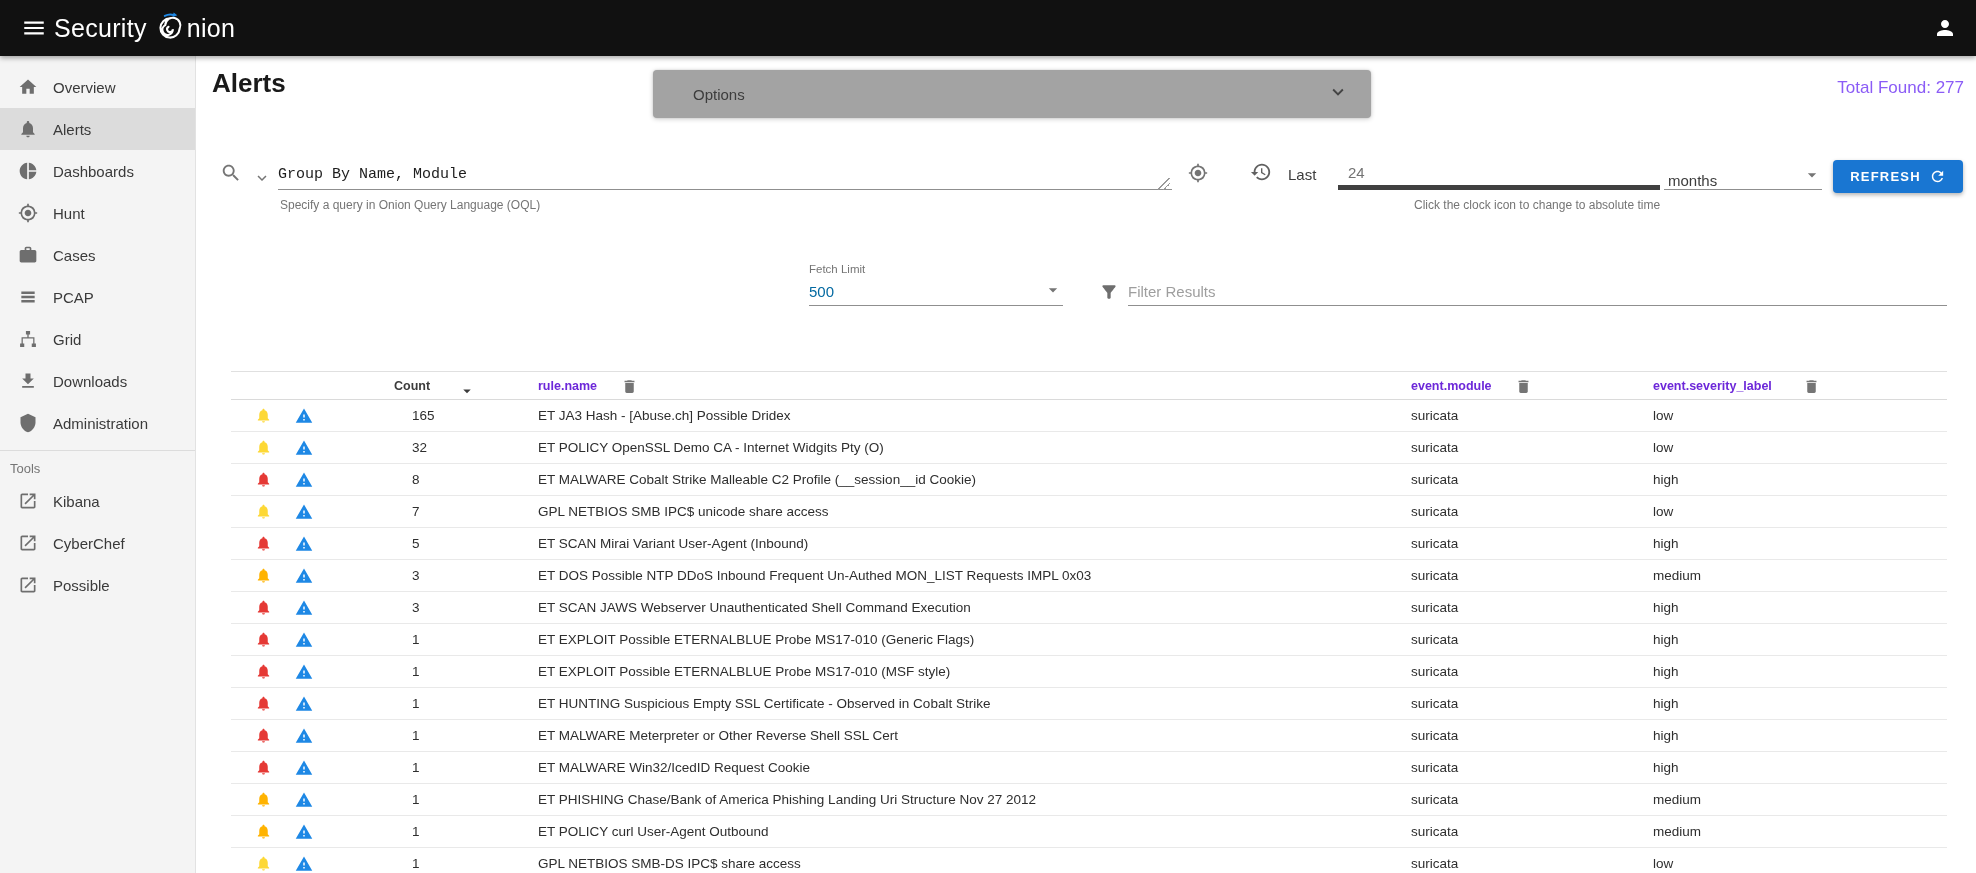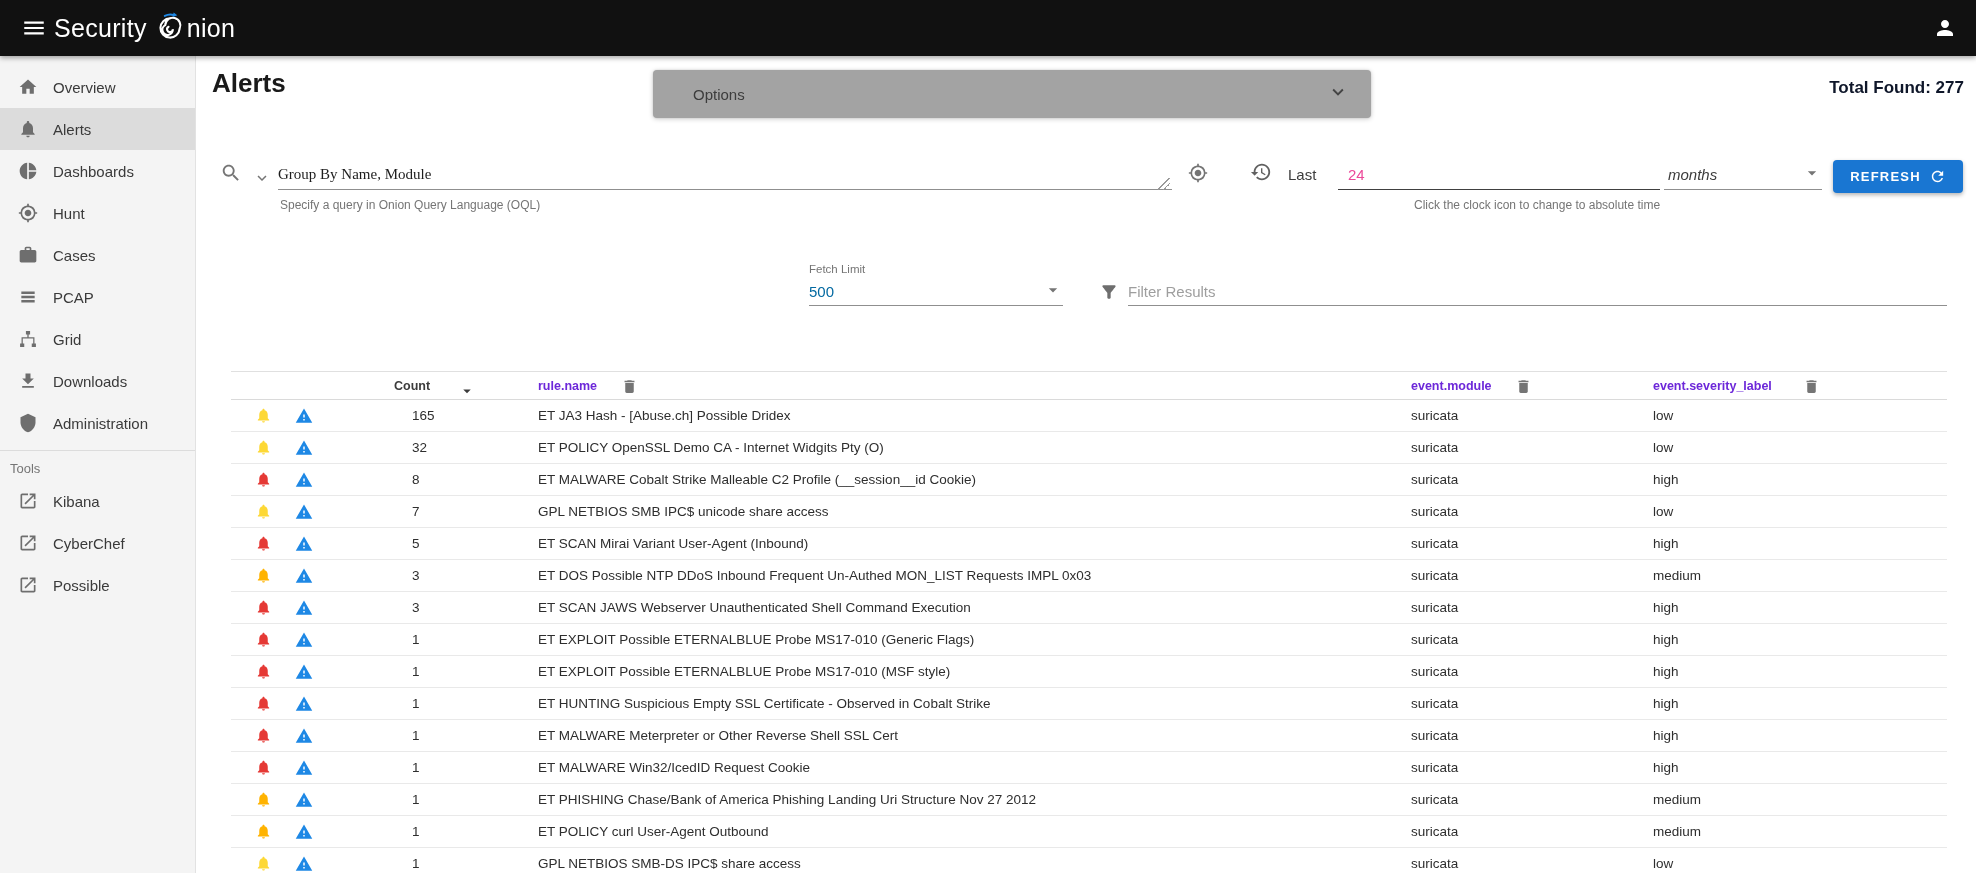--- a/index.html
+++ b/index.html
@@ -31,40 +31,40 @@
   .tools-header { padding:10px 0 4px 10px; font-size:13px; color:#757575; }
 
   
   .main { position:absolute; left:196px; top:56px; width:1780px; height:817px; background:#fff; }
   .page-title { position:absolute; left:16px; top:12px; font-size:26px; font-weight:bold; color:#1a1a1a; }
   .options-card { position:absolute; left:457px; top:14px; width:718px; height:48px; background:#a3a3a3;
                   border-radius:4px; box-shadow:0 1px 5px rgba(0,0,0,.2), 0 0 2px rgba(0,0,0,.12);
                   display:flex; align-items:center; padding:0 22px 0 40px; cursor:pointer; }
   .options-card .lbl { font-size:15px; color:#3c3c3c; }
   .options-card .chev { margin-left:auto; color:#444; }
-  .total-found { position:absolute; right:12px; top:22px; font-size:17px; font-weight:bold; color:#0f172a; }
+  .total-found { position:absolute; right:12px; top:22px; font-size:17px; font-weight:normal; color:#8b5cf6; }
 
   
   .icon-gray { color:#757575; }
   .search-btn { position:absolute; left:24px; top:106px; border:none; background:transparent; cursor:pointer; }
   .q-chev { position:absolute; left:57px; top:113px; border:none; background:transparent; cursor:pointer; color:#757575; }
   .query-input { position:absolute; left:82px; top:104px; width:894px; height:30px;
                  border:none; border-bottom:1px solid #8f8f8f; outline:none;
-                 font-family:Liberation Serif, serif; font-size:15px; color:#1d1d1d; background:transparent; }
+                 font-family:Liberation Mono, monospace; font-size:15px; color:#1d1d1d; background:transparent; }
   .resize-handle { position:absolute; left:962px; top:122px; width:12px; height:12px; cursor:nwse-resize;
                    background:linear-gradient(135deg, transparent 45%, #9a9a9a 45%, #9a9a9a 52%, transparent 52%,
                    transparent 68%, #9a9a9a 68%, #9a9a9a 75%, transparent 75%); }
   .dial-btn { position:absolute; left:992px; top:107px; border:none; background:transparent; cursor:pointer; color:#757575; }
   .history-btn { position:absolute; left:1054px; top:105px; border:none; background:transparent; cursor:pointer; color:#616161; }
   .last-label { position:absolute; left:1092px; top:110px; font-size:15px; color:#3c3c3c; }
   .time-input { position:absolute; left:1142px; top:104px; width:322px; height:30px; padding-left:10px;
-                border:none; border-bottom:1px solid #404040; outline:none;
-                font-family:inherit; font-size:15px; color:#ec4899; background:transparent; }
+                border:none; border-bottom:5px solid #404040; outline:none;
+                font-family:inherit; font-size:15px; color:#737373; background:transparent; }
   .unit-select { position:absolute; left:1468px; top:104px; width:158px; height:30px;
-                 border-bottom:1px solid #8f8f8f; cursor:pointer; display:flex; align-items:center;font-style:italic; }
+                 border-bottom:1px solid #8f8f8f; cursor:pointer; display:flex; align-items:flex-end; }
   .unit-select .val { font-size:15px; color:#3c3c3c; padding-left:4px; }
   .unit-select .arrow { margin-left:auto; color:#757575; }
   .refresh-btn { position:absolute; left:1637px; top:104px; width:130px; height:33px;
                  background:var(--accent,#1976d2); color:#fff; border:none; border-radius:4px;
                  font-family:inherit; font-size:13px; font-weight:bold; letter-spacing:1.2px;
                  display:flex; align-items:center; justify-content:center; gap:8px; cursor:pointer;
                  box-shadow:0 2px 4px rgba(0,0,0,.3); }
   .hint { position:absolute; top:142px; font-size:12px; color:#757575; }
   .hint.q { left:84px; }
   .hint.t { left:1218px; }

